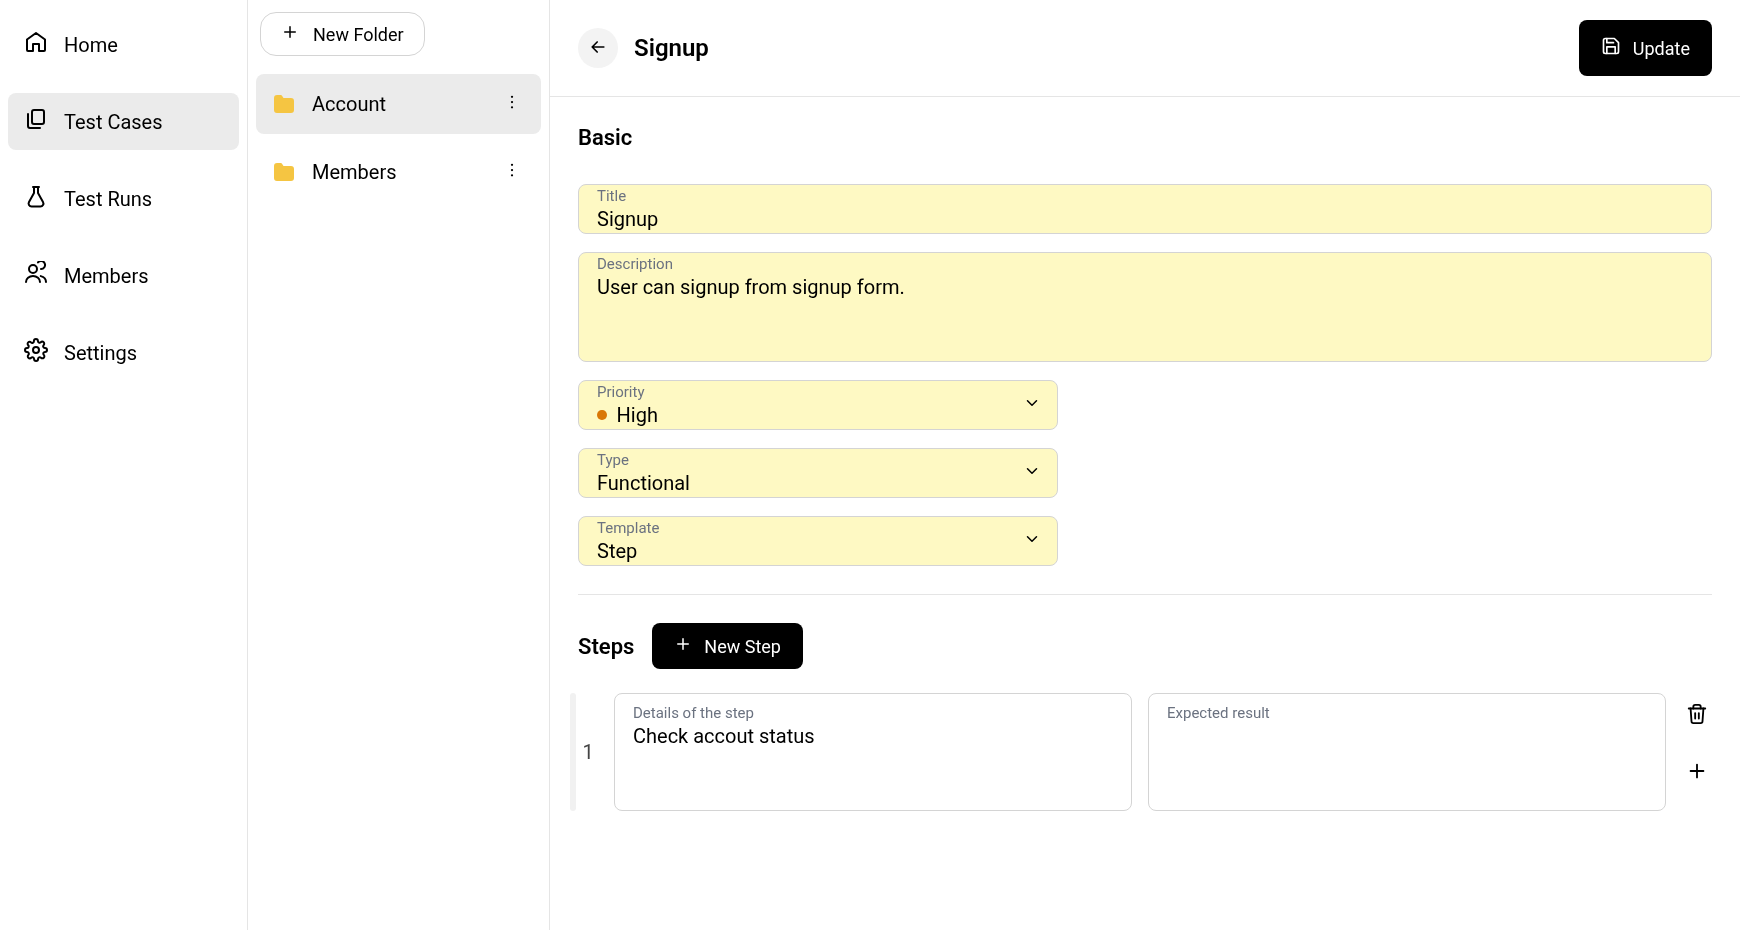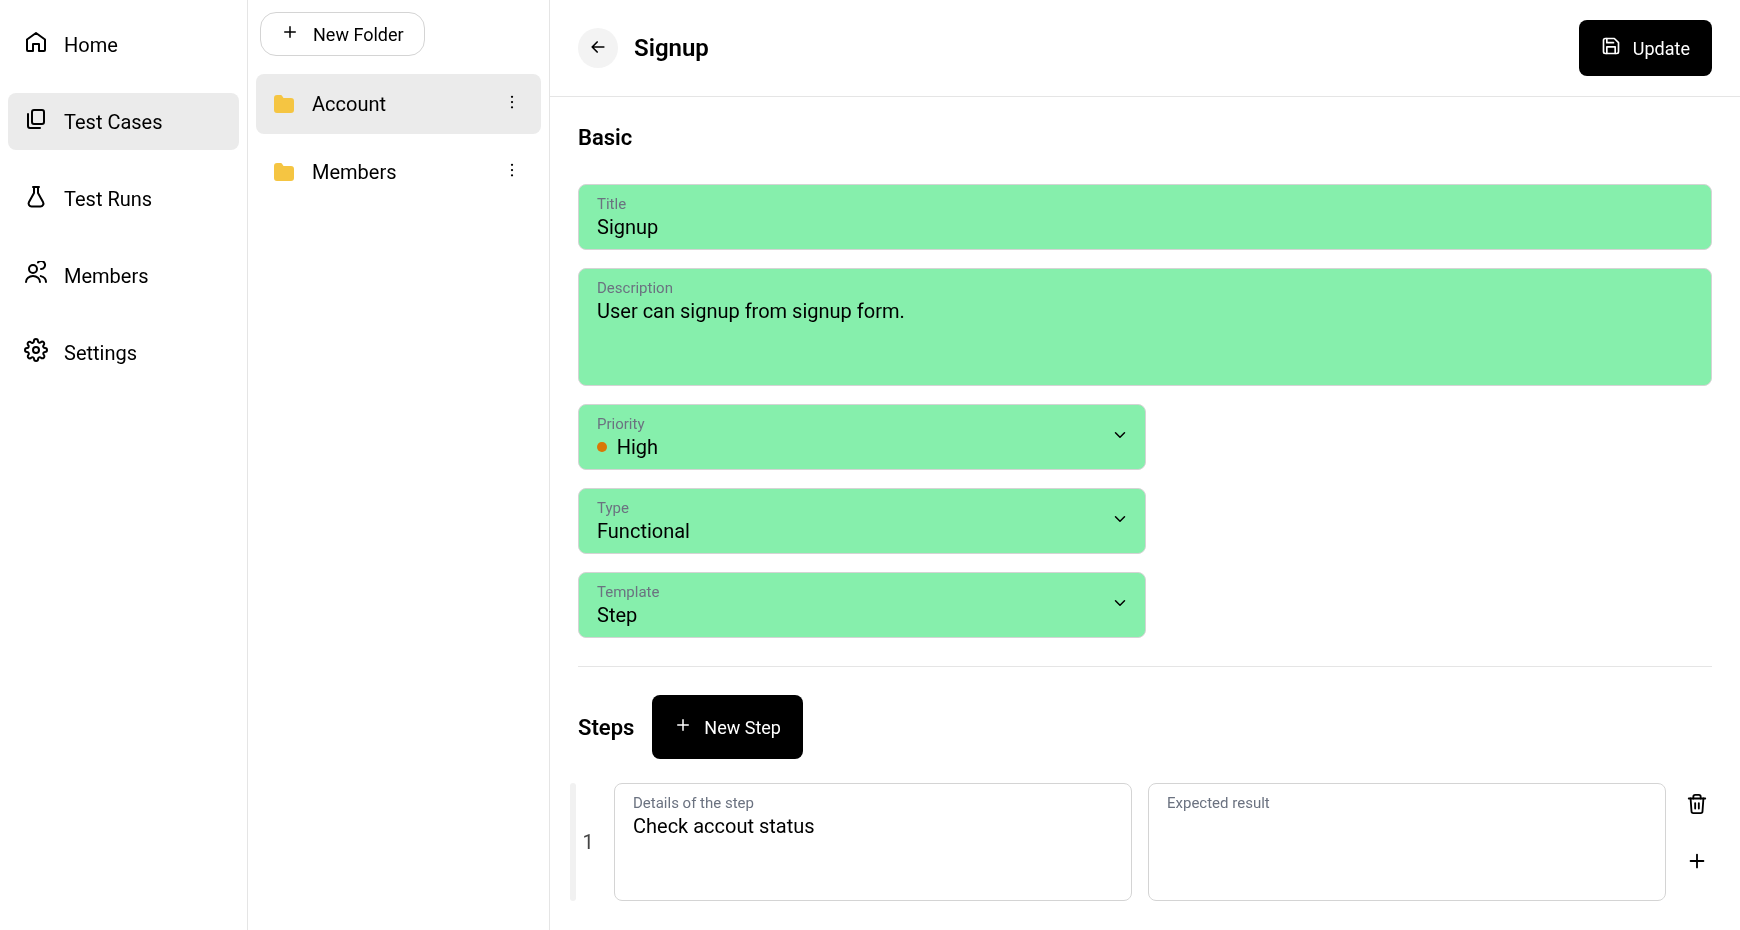--- a/index.html
+++ b/index.html
@@ -14,32 +14,32 @@
 .folder-item.active{background:#ebebeb}
 .folder-icon{width:24px;height:24px;color:#f5c542}
 .folder-menu{margin-left:auto;cursor:pointer;padding:4px}
 .main{flex:1;display:flex;flex-direction:column;overflow:hidden}
 .main-header{display:flex;align-items:center;padding:20px 28px;gap:16px;border-bottom:1px solid #e5e5e5}
 .back-btn{width:40px;height:40px;border-radius:50%;background:#f3f3f3;display:flex;align-items:center;justify-content:center;cursor:pointer;border:none}
 .page-title{font-size:24px;font-weight:600}
 .update-btn{margin-left:auto;display:flex;align-items:center;gap:12px;background:#000;color:#fff;border:none;padding:16px 22px;border-radius:8px;font-size:18px;cursor:pointer}
 .content{flex:1;overflow-y:auto;padding:28px 28px 40px 28px}
 .section-title{font-size:22px;font-weight:600;margin-bottom:34px}
-.field{border:1px solid #d4d4d4;border-radius:8px;padding:10px 18px;margin-bottom:18px;background:#86efac}
+.field{border:1px solid #d4d4d4;border-radius:8px;padding:2px 18px;margin-bottom:18px;background:#fef9c3}
 .field-label{font-size:15px;color:#6b7280;margin-bottom:2px}
 .field-value{font-size:20px;width:100%;border:none;outline:none;background:transparent;resize:none;font-family:inherit}
 .field-desc{min-height:110px}
-.select-field{width:568px;position:relative}
+.select-field{width:480px;position:relative}
 .select-row{display:flex;align-items:center;gap:10px}
 .dot{width:10px;height:10px;border-radius:50%;display:inline-block}
 .dot-high{background:#d97706}
 .chev{position:absolute;right:16px;top:50%;transform:translateY(-50%)}
 .divider{border:none;border-top:1px solid #e5e5e5;margin:28px 0}
 .steps-header{display:flex;align-items:center;gap:18px;margin-bottom:24px}
-.new-step-btn{display:flex;align-items:center;gap:12px;background:#000;color:#fff;border:none;padding:21px 22px;border-radius:8px;font-size:18px;cursor:pointer}
+.new-step-btn{display:flex;align-items:center;gap:12px;background:#000;color:#fff;border:none;padding:12px 22px;border-radius:8px;font-size:18px;cursor:pointer}
 .step-row{display:flex;gap:16px;align-items:stretch}
 .step-num-col{width:20px;display:flex;align-items:center;justify-content:center;font-size:20px;color:#444;position:relative}
 .step-num-col::before{content:"";position:absolute;left:-8px;top:0;bottom:0;width:6px;background:#f1f1f1;border-radius:3px}
 .step-field{flex:1;border:1px solid #d4d4d4;border-radius:8px;padding:10px 18px;background:#fff;min-height:110px}
 .step-actions{display:flex;flex-direction:column;gap:24px;padding-top:6px}
 .icon-btn{background:none;border:none;cursor:pointer;padding:4px}
 svg{stroke:currentColor;fill:none;stroke-width:2;stroke-linecap:round;stroke-linejoin:round}
 .folder-icon svg{fill:#f5c542;stroke:#f5c542}
 </style>
 </head>

